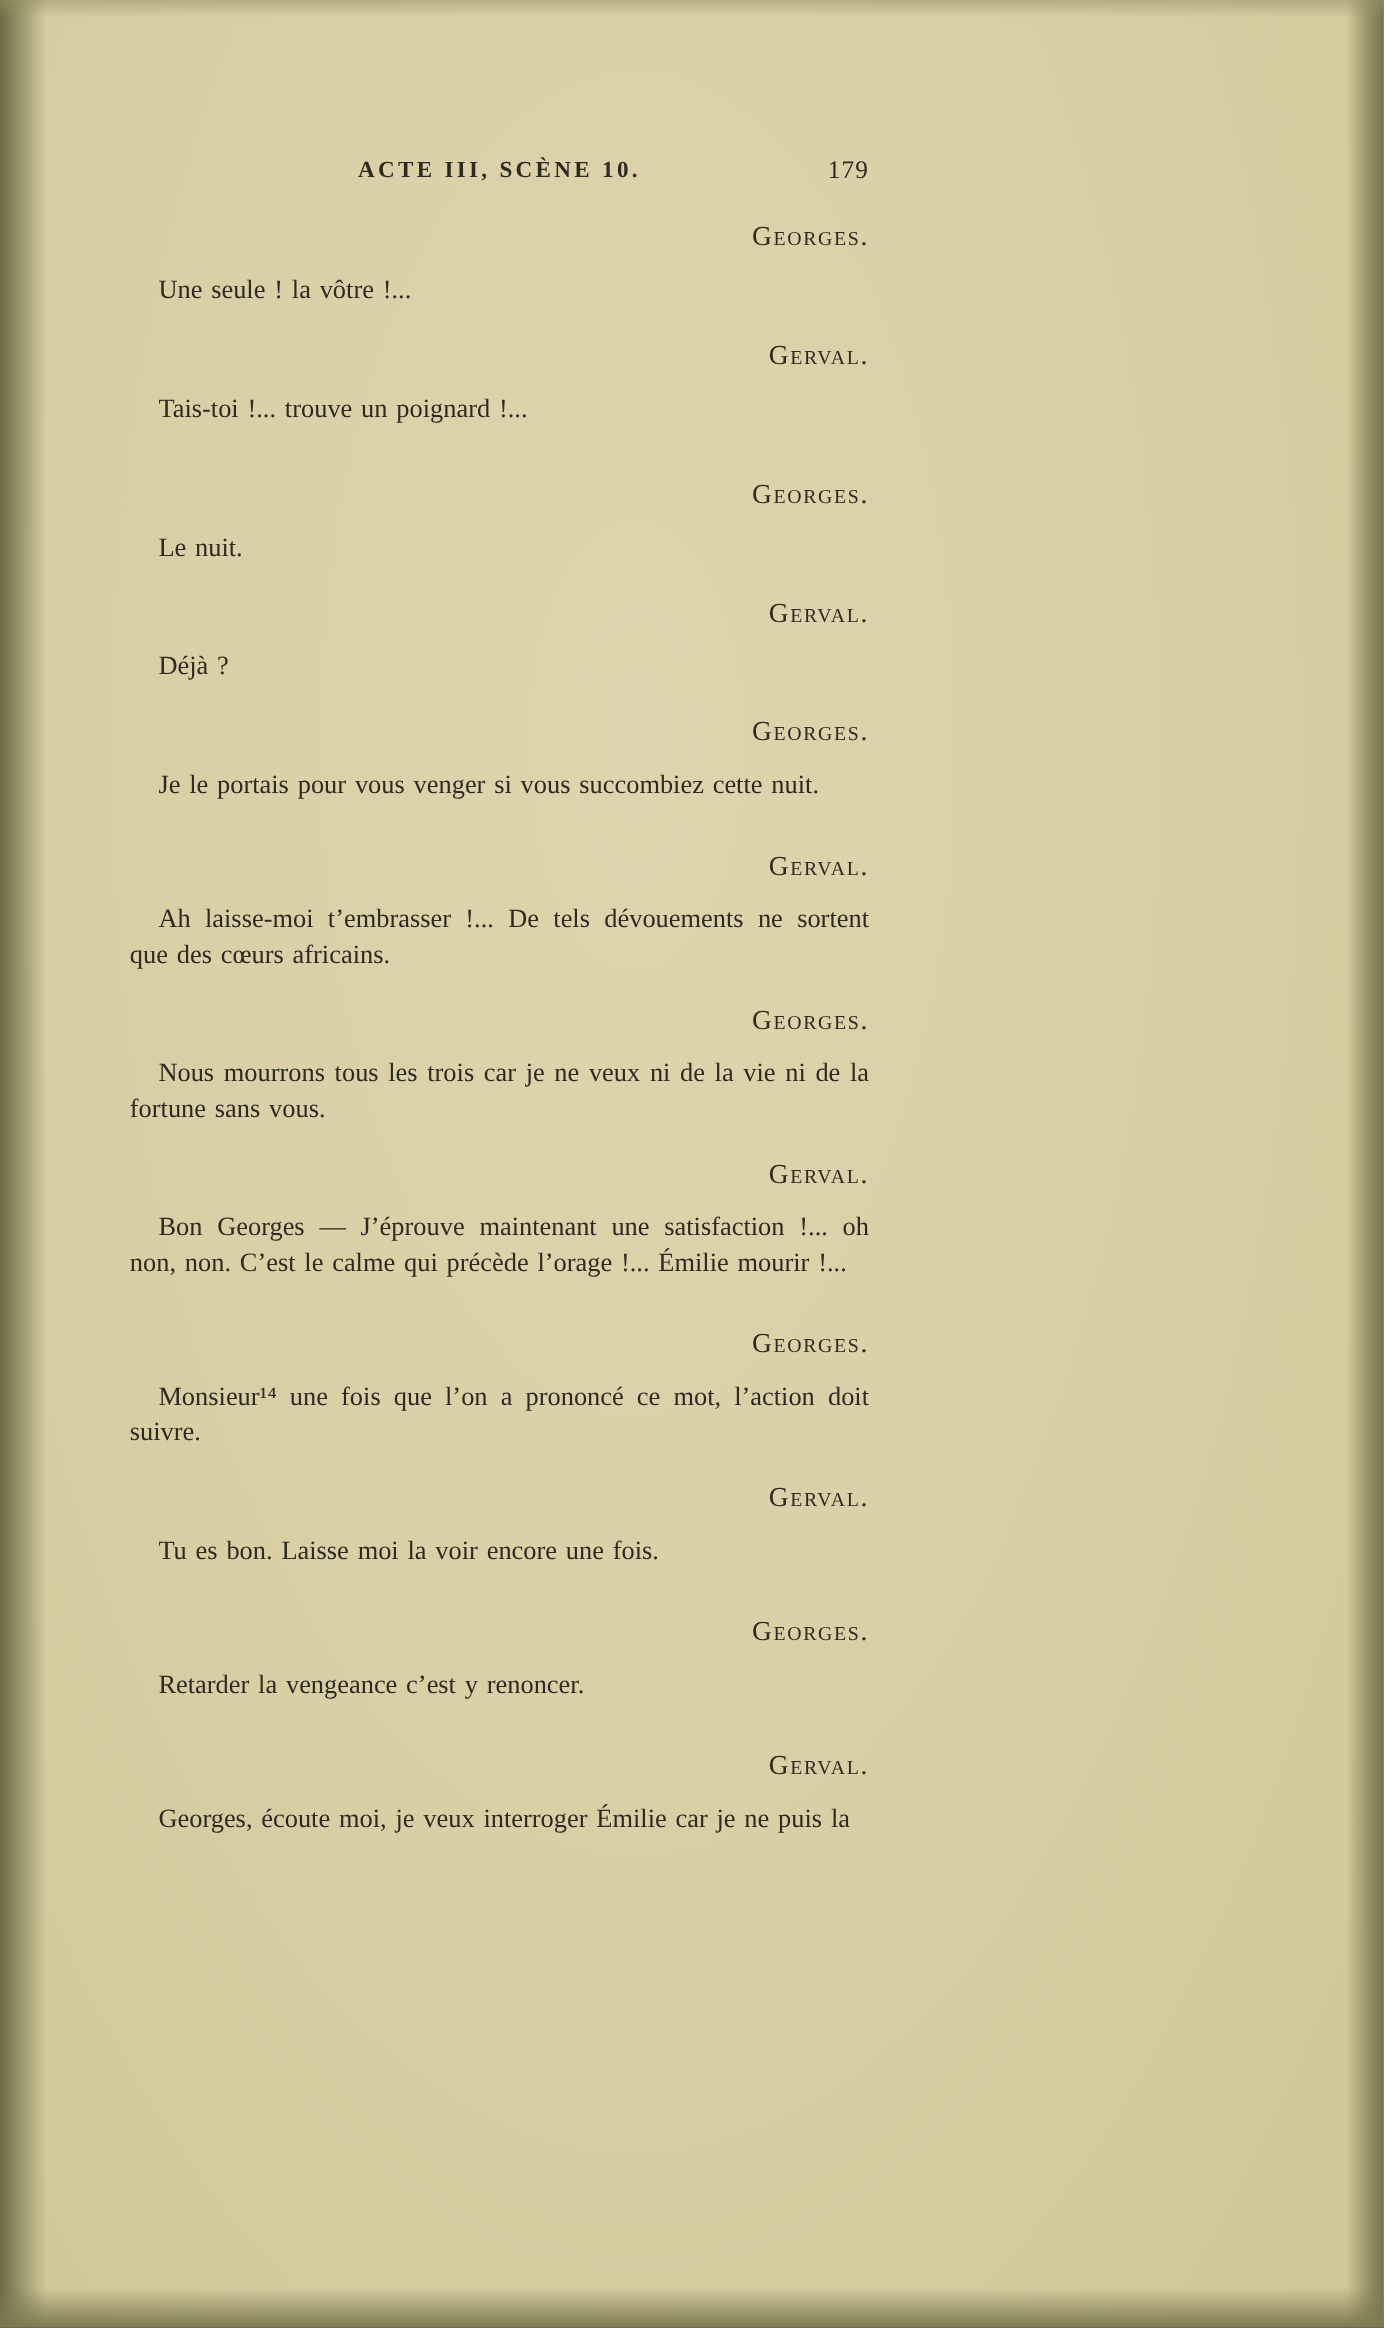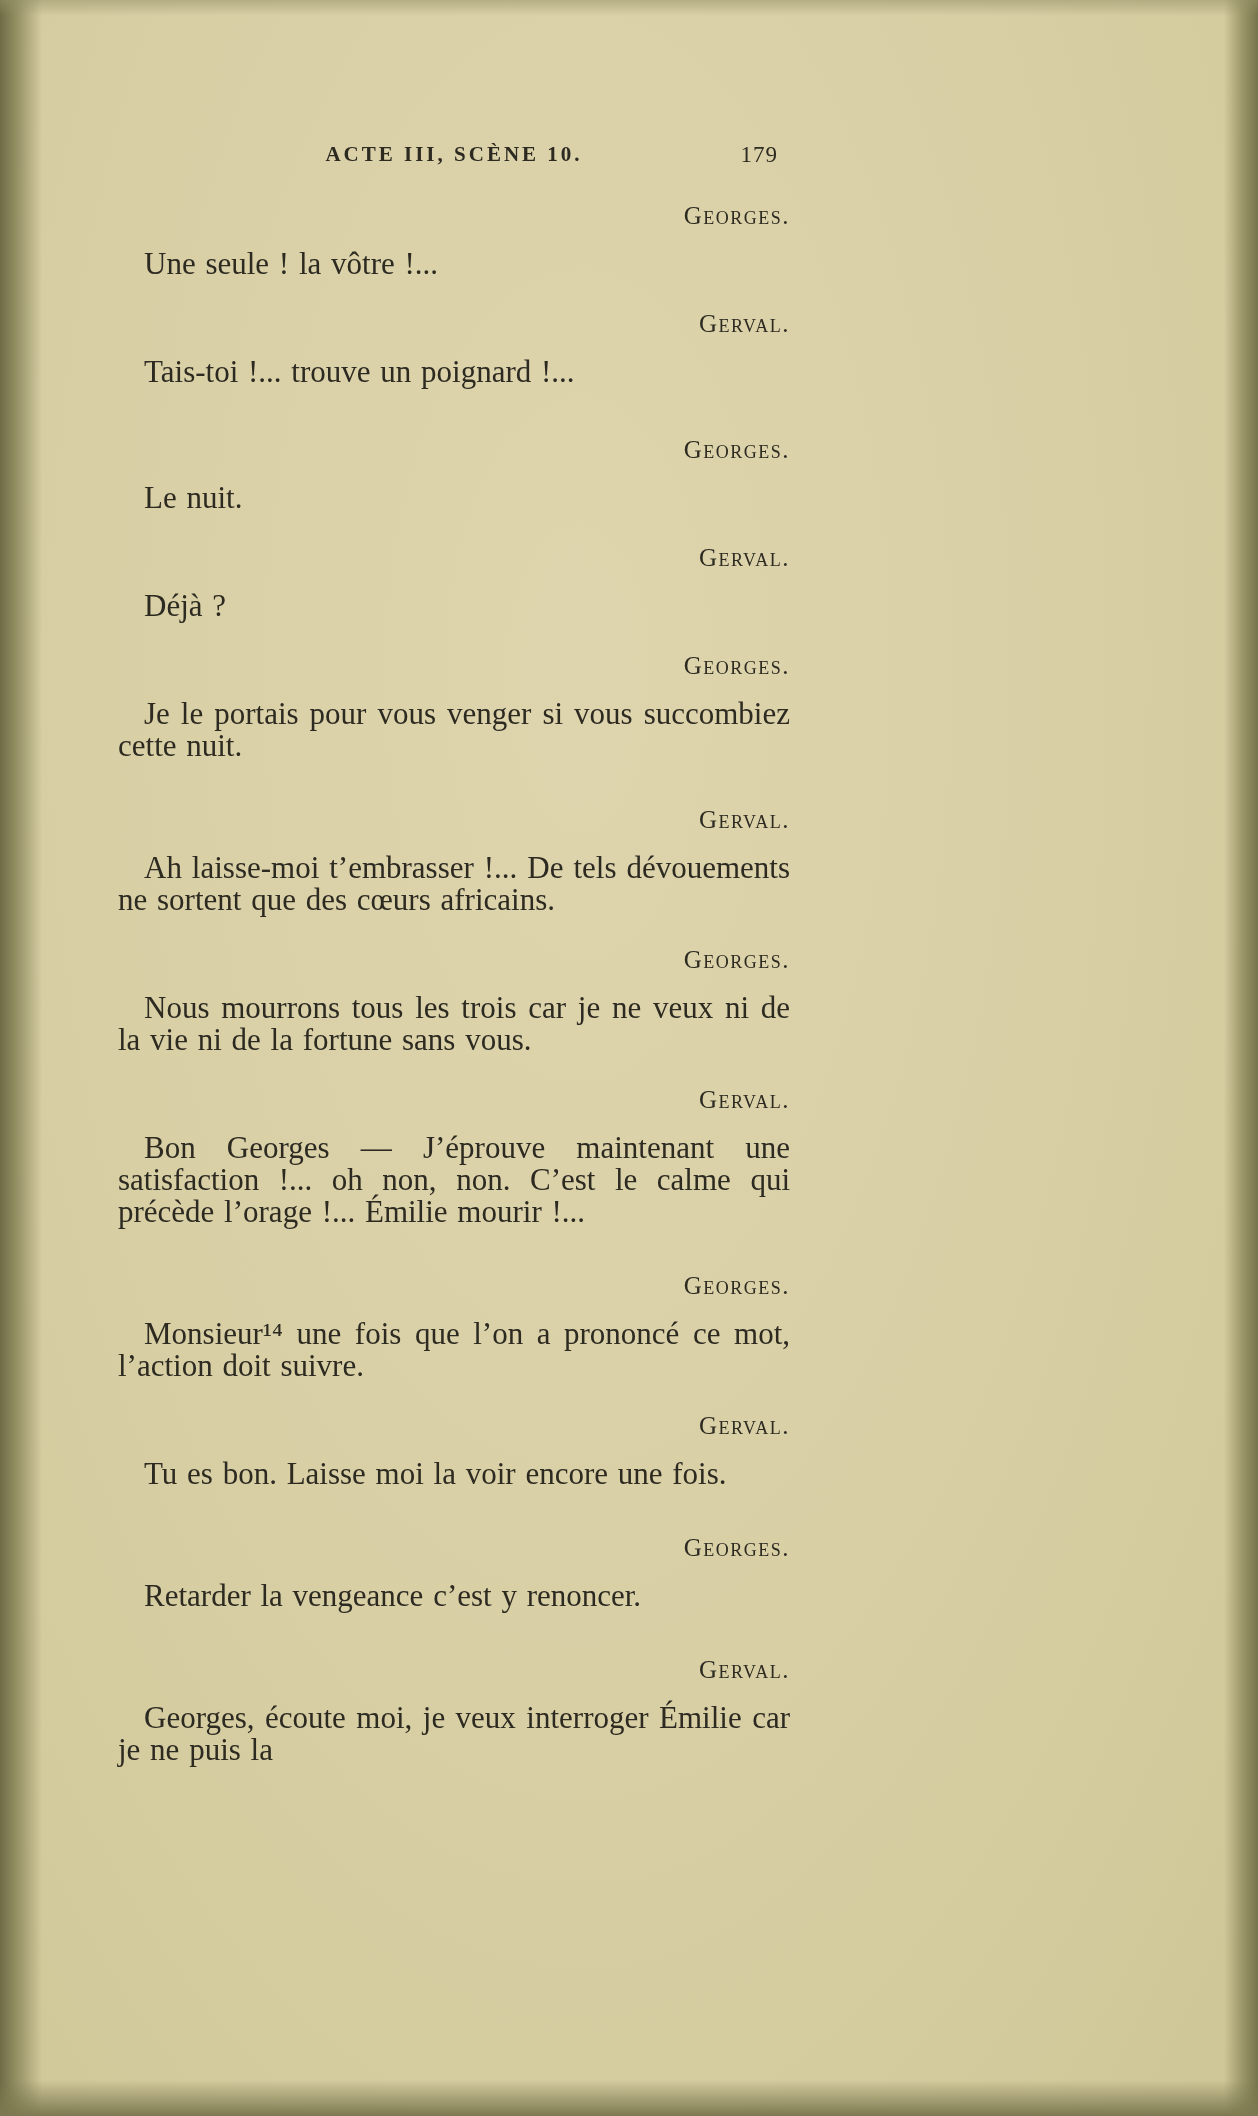--- a/index.html
+++ b/index.html
@@ -47,37 +47,37 @@
     position: absolute;
     left: 50%;
     transform: translateX(-50%);
     white-space: nowrap;
     font-size: 21px;
     font-weight: 700;
     letter-spacing: 3px;
   }
   .head-number {
     position: absolute;
-    right: 12px;
+    right: 0;
     top: 0;
     font-size: 23px;
     letter-spacing: 1px;
   }
 
   .entry { margin-top: 30px; }
   .speaker {
     text-align: right;
     font-variant: small-caps;
     font-size: 25px;
     line-height: 28px;
     letter-spacing: 1.5px;
     margin-bottom: 6px;
   }
   .line {
-    font-size: 31px;
+    font-size: 24px;
     line-height: 32px;
     text-align: justify;
     text-indent: 26px;
     word-spacing: 2px;
     margin-top: 18px;
   }
 </style>
 </head>
 <body>
 

